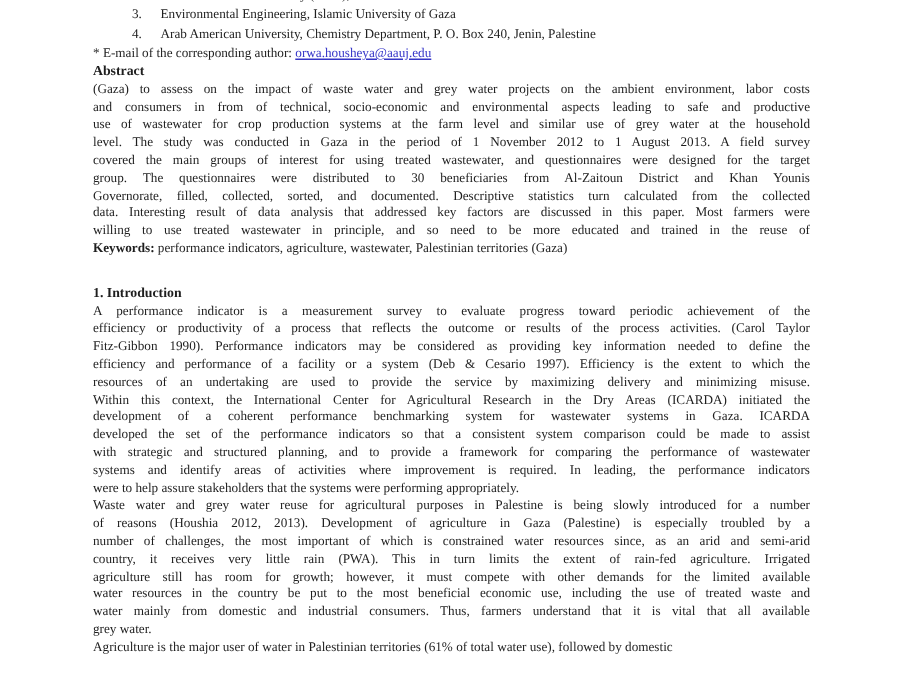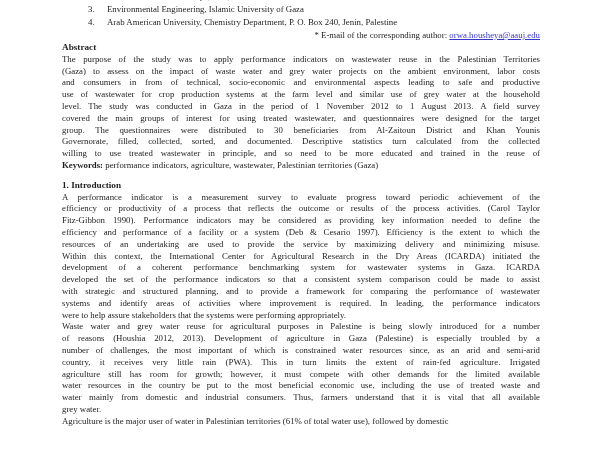--- a/index.html
+++ b/index.html
@@ -21,35 +21,35 @@
   }
   
   .aff-list {
     margin-top: -10px;
     margin-left: 26px;
     line-height: 13px;
   }
   .aff-item { display: flex; }
   .aff-num { width: 19px; flex: none; }
   .email-line {
-    text-align: right;
+    text-align: left;
     line-height: 13px;
   }
   .email-link {
     color: #3636c8;
     text-decoration: underline;
     cursor: pointer;
   }
   .section-heading {
     font-weight: bold;
     font-size: 9.2px;
     line-height: 11.8px;
     margin-top: 0;
   }
-  .section-heading.intro { margin-top: 8px; }
+  .section-heading.intro { margin-top: 18px; }
   .para { line-height: 11.8px; }
   .tline {
     text-align: justify;
     text-align-last: justify;
     hyphens: none;
   }
   .tline.last {
     text-align: left;
     text-align-last: left;
   }
@@ -76,28 +76,28 @@
         <span class="aff-text">Arab American University, Chemistry Department, P. O. Box 240, Jenin, Palestine</span>
       </div>
     </div>
 
     <div class="email-line">
       <span>* E-mail of the corresponding author: </span><a class="email-link">orwa.housheya@aauj.edu</a>
     </div>
 
     <div class="section-heading">Abstract</div>
     <div class="para">
-        <div class="tline">The purpose of the study was to apply performance indicators on wastewater reuse in the Palestinian Territories</div>
         <div class="tline">(Gaza) to assess on the impact of waste water and grey water projects on the ambient environment, labor costs</div>
         <div class="tline">and consumers in from of technical, socio-economic and environmental aspects leading to safe and productive</div>
         <div class="tline">use of wastewater for crop production systems at the farm level and similar use of grey water at the household</div>
         <div class="tline">level. The study was conducted in Gaza in the period of 1 November 2012 to 1 August 2013. A field survey</div>
         <div class="tline">covered the main groups of interest for using treated wastewater, and questionnaires were designed for the target</div>
         <div class="tline">group. The questionnaires were distributed to 30 beneficiaries from Al-Zaitoun District and Khan Younis</div>
         <div class="tline">Governorate, filled, collected, sorted, and documented. Descriptive statistics turn calculated from the collected</div>
+        <div class="tline">data. Interesting result of data analysis that addressed key factors are discussed in this paper. Most farmers were</div>
         <div class="tline">willing to use treated wastewater in principle, and so need to be more educated and trained in the reuse of</div>
       </div>
     <div class="keywords-line">
       <span class="bold">Keywords:</span><span> performance indicators, agriculture, wastewater, Palestinian territories (Gaza)</span>
     </div>
 
     <div class="section-heading intro">1. Introduction</div>
     <div class="para">
         <div class="tline">A performance indicator is a measurement survey to evaluate progress toward periodic achievement of the</div>
         <div class="tline">efficiency or productivity of a process that reflects the outcome or results of the process activities. (Carol Taylor</div>

